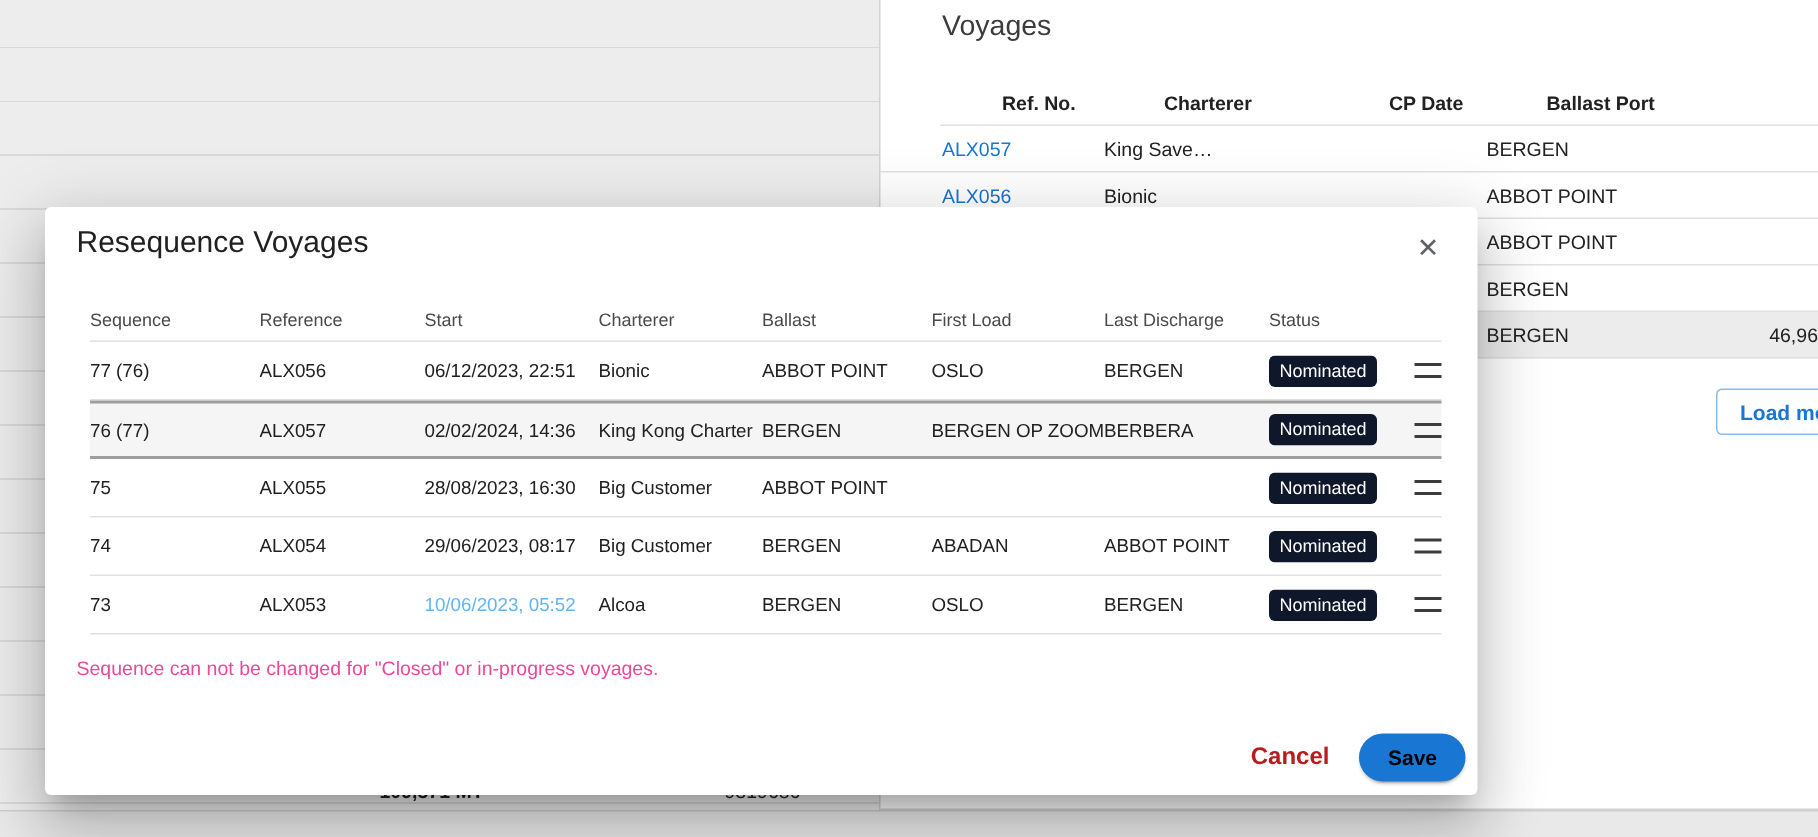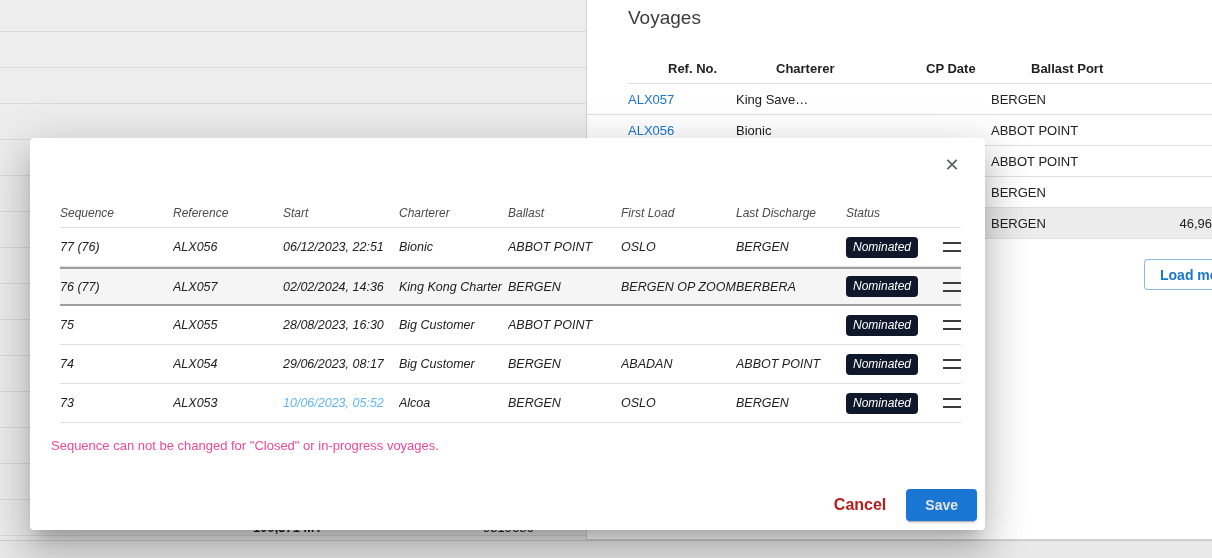--- a/index.html
+++ b/index.html
@@ -34,35 +34,35 @@
     color:#1976d2; background:#fff; border:1px solid rgba(25,118,210,0.5); border-radius:4px; white-space:nowrap; cursor:pointer; }
 
   
   .modal { position:absolute; left:30px; top:138px; width:955px; height:392px; background:#fff; border-radius:4px; z-index:10;
     box-shadow:0 11px 15px -7px rgba(0,0,0,.2), 0 24px 38px 3px rgba(0,0,0,.14), 0 9px 46px 8px rgba(0,0,0,.12); }
   .modal-title { position:absolute; left:21px; top:13px; font-size:20px; font-weight:500; color:#212121; }
   .close-btn { position:absolute; right:20px; top:14px; width:26px; height:26px; border:none; background:none; font-size:18px; color:#5f6368;
     display:flex; align-items:center; justify-content:center; cursor:pointer; }
 
   .mtable { position:absolute; left:30px; top:60px; width:901px; }
-  .mrow { display:flex; align-items:center; height:39px; border-bottom:1px solid #e0e0e0; font-size:12.5px; color:#212121;font-style:italic; }
+  .mrow { display:flex; align-items:center; height:39px; border-bottom:1px solid #e0e0e0; font-size:12.5px; color:#212121; }
   .mrow.mhead { height:30px; font-size:12px; color:#4a4a4a; }
   .mrow.active { background:#f5f5f5; border-top:2px solid #9e9e9e; border-bottom:2px solid #9e9e9e; }
   .mc { white-space:nowrap; overflow:hidden; }
   .mc1{width:113px}.mc2{width:110px}.mc3{width:116px}.mc4{width:109px}.mc5{width:113px}.mc6{width:115px}.mc7{width:110px}.mc8{width:97px}
   .mc9{flex:1; display:flex; justify-content:flex-end; overflow:visible;}
   .link-light { color:#64b5f6; cursor:pointer; }
 
   .badge { display:inline-block; background:#0f172a; color:#fff; font-size:12px; line-height:1; padding:4px 7px 5px; border-radius:4px; }
   .drag-icon { display:inline-block; width:18px; height:10px; border-top:2px solid #3c3c3c; border-bottom:2px solid #3c3c3c; cursor:grab; }
 
   .modal-note { position:absolute; left:21px; top:300px; font-size:13px; color:#ec4899; }
   .modal-actions { position:absolute; right:8px; bottom:8px; display:flex; align-items:center; }
   .btn-cancel { background:none; border:none; color:#b91c1c; font-size:16px; font-weight:bold; padding:8px 12px; margin-right:8px; cursor:pointer; }
-  .btn-save { background:#1976d2; border:none; color:#e5e5e5; font-size:14px; font-weight:bold; padding:8px 19px; border-radius:4px; cursor:pointer;
+  .btn-save { background:#1976d2; border:none; color:#000000; font-size:14px; font-weight:bold; padding:8px 19px; border-radius:16px; cursor:pointer;
     box-shadow:0 3px 1px -2px rgba(0,0,0,.2), 0 2px 2px 0 rgba(0,0,0,.14); }
 </style>
 </head>
 <body>
 
 <div class="stage">
 
   <div class="bg-left">
     <div class="bg-total t1">109,571 MT</div>
     <div class="bg-total t2">9319686</div>
@@ -116,20 +116,21 @@
         <div class="vc-val">46,96</div>
       </div>
     </div>
 
     <button class="load-more">Load more</button>
   </div>
 
   <div class="bottom-strip"></div>
 
   <div class="modal">
+    <div class="modal-title">Resequence Voyages</div>
     <button class="close-btn">✕</button>
 
     <div class="mtable">
       <div class="mrow mhead">
         <div class="mc mc1">Sequence</div>
         <div class="mc mc2">Reference</div>
         <div class="mc mc3">Start</div>
         <div class="mc mc4">Charterer</div>
         <div class="mc mc5">Ballast</div>
         <div class="mc mc6">First Load</div>

